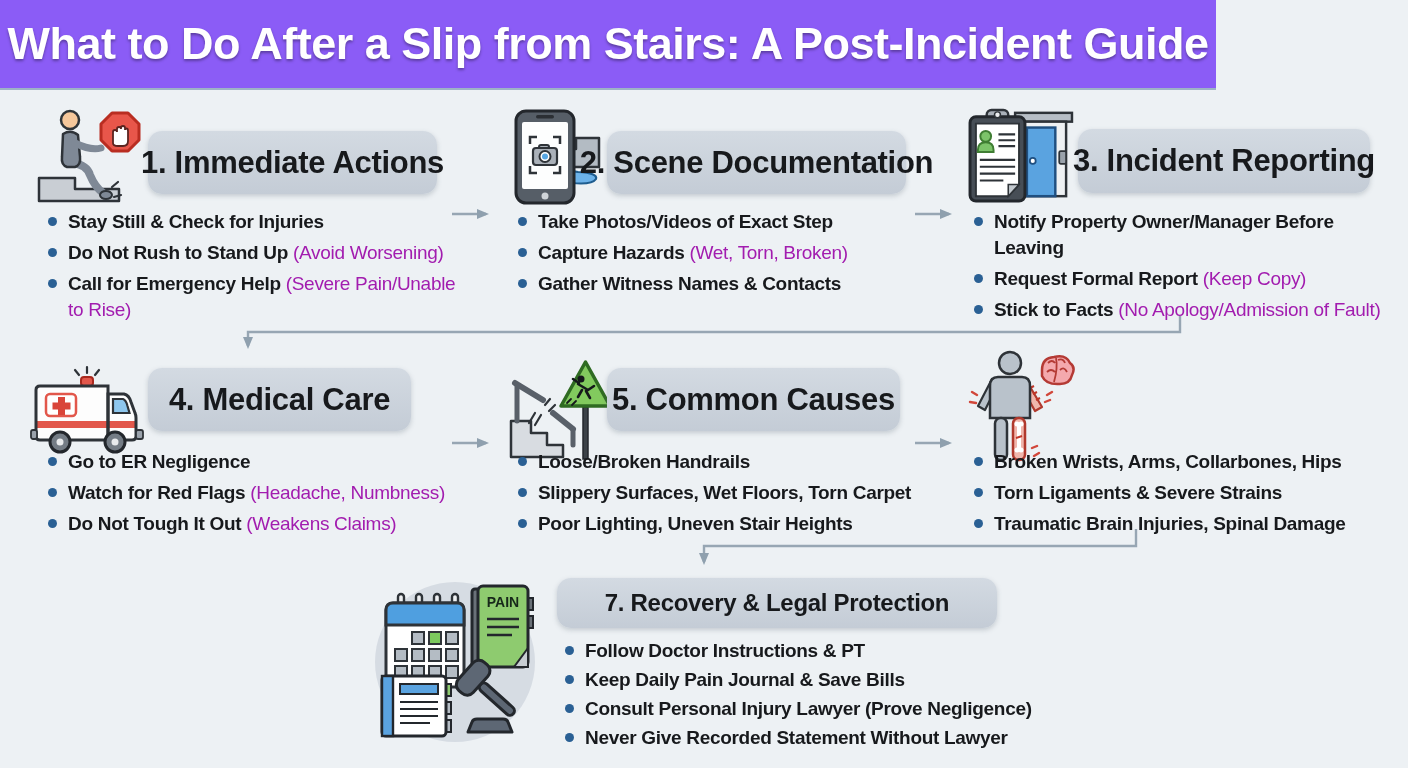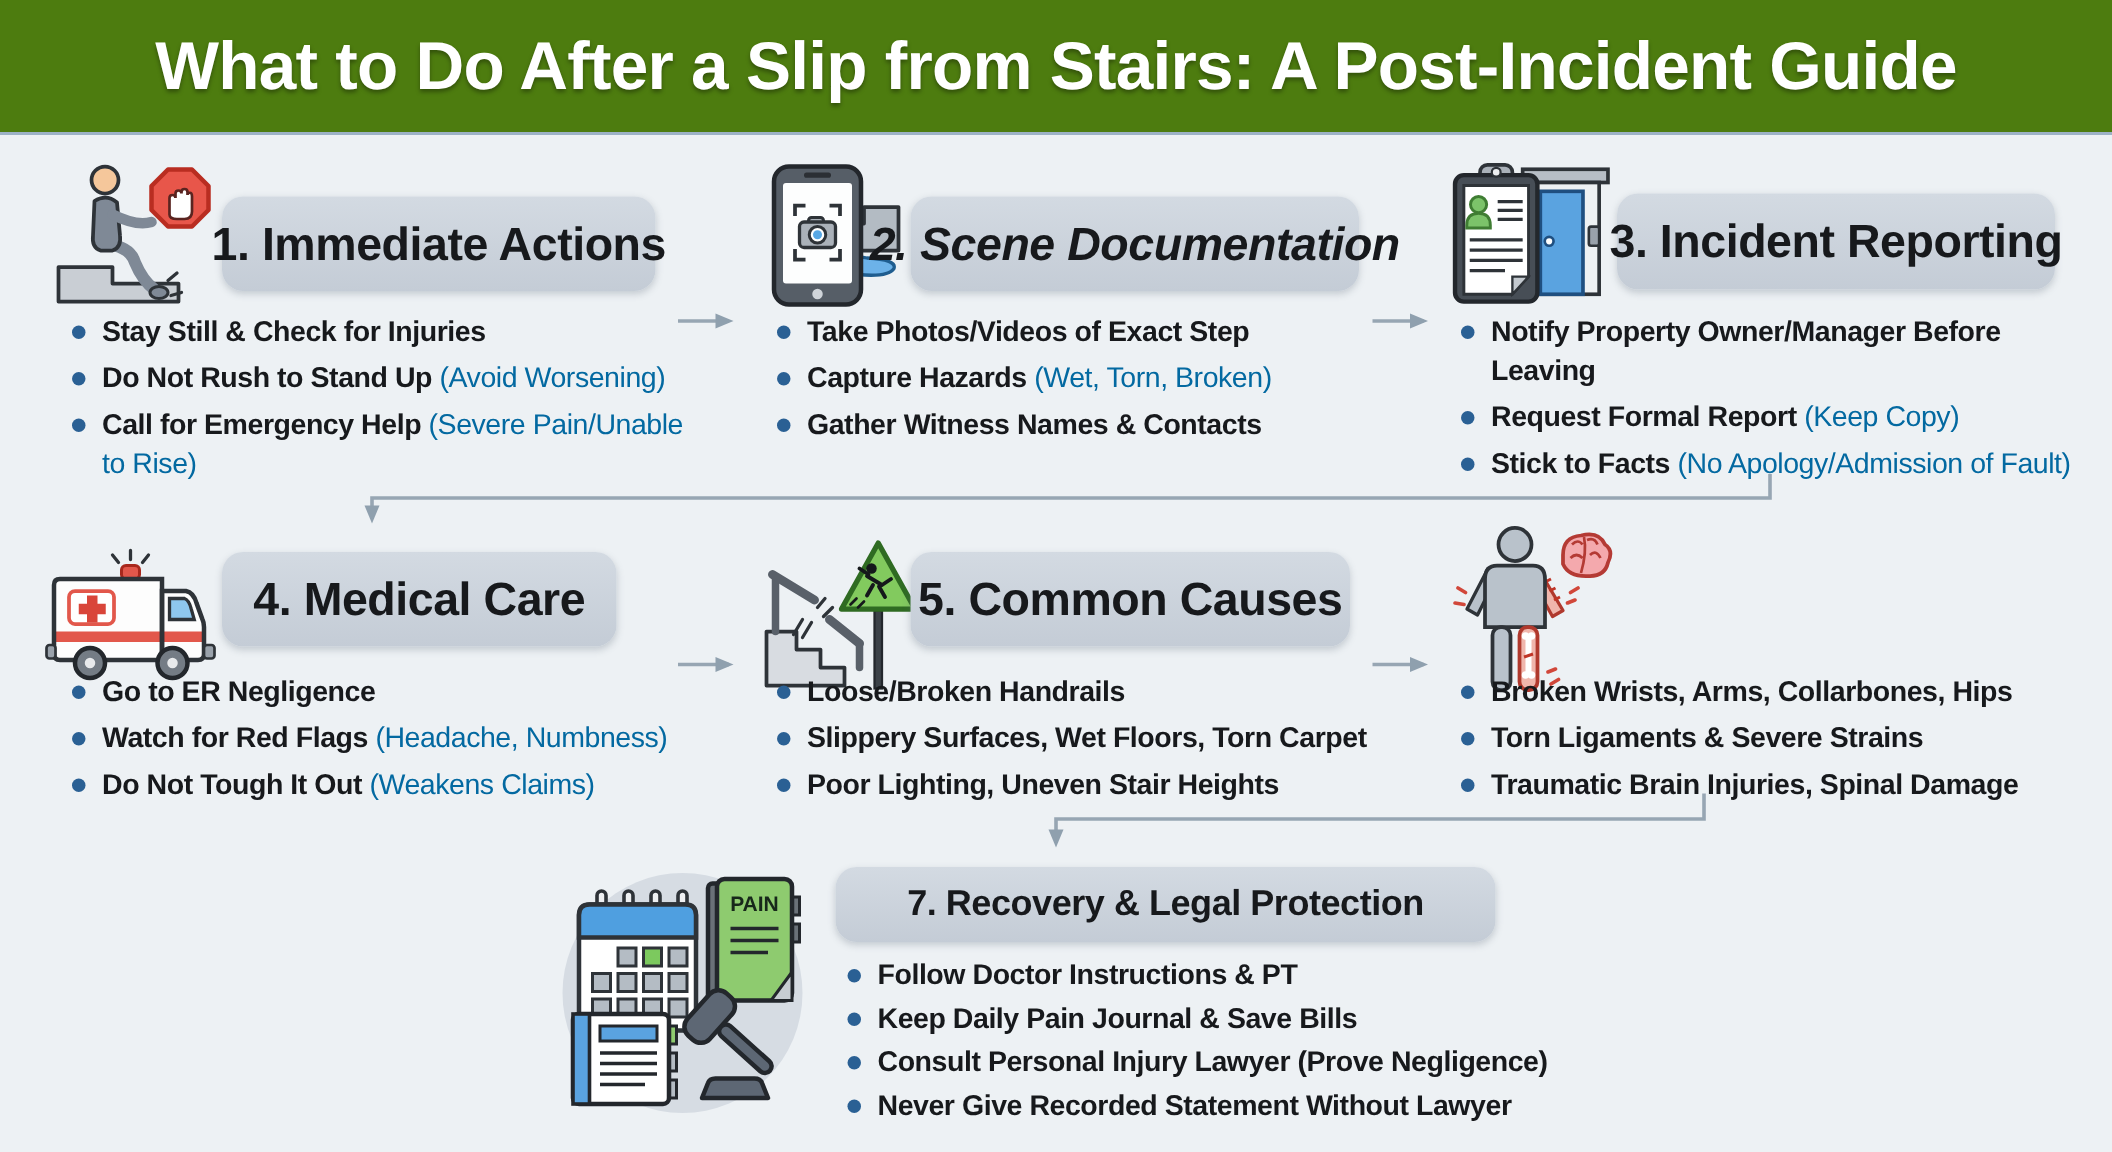--- a/index.html
+++ b/index.html
@@ -1,42 +1,42 @@
 <!DOCTYPE html>
 <html><head>
 <meta charset="utf-8">
 <style>
   html,body{margin:0;padding:0;background:#dfe3e8;}
   .canvas{position:relative;width:1408px;height:768px;background:#EDF1F4;overflow:hidden;
           font-family:"Liberation Sans","DejaVu Sans",sans-serif;}
   
-  .hdr{position:absolute;left:0;top:0;width:1408px;height:88px;background:#4d7c0f;
+  .hdr{position:absolute;left:0;top:0;width:1216px;height:88px;background:#8b5cf6;
        border-bottom:2px solid #9DB2C6;display:flex;align-items:center;justify-content:center;}
   .hdr h1{margin:0;color:#fff;font-size:45px;font-weight:bold;letter-spacing:-.5px;
           text-shadow:0 2px 3px rgba(0,0,0,.35);white-space:nowrap;font-stretch:condensed;}
   
   .section{position:absolute;}
   .icon{position:absolute;}
   .titlebox{position:absolute;background:linear-gradient(180deg,#D3DAE2,#C4CCD6);border-radius:14px;
             display:flex;align-items:center;justify-content:center;box-shadow:0 2px 5px rgba(90,105,120,.28);}
   .titlebox span{font-size:31px;font-weight:bold;color:#17191C;letter-spacing:-.3px;white-space:nowrap;}
   .bullets{position:absolute;list-style:none;margin:0;padding:0;}
   .bullets li{display:flex;gap:11px;margin-bottom:5px;align-items:flex-start;}
   .dot{flex:0 0 auto;width:9px;height:9px;border-radius:50%;background:#2A6094;margin-top:8px;}
   .txt{font-size:19px;line-height:26px;color:#17191C;letter-spacing:-.3px;}
   .txt b{font-weight:bold;}
-  .txt .paren{font-weight:normal;color:#0369a1;}
+  .txt .paren{font-weight:normal;color:#a21caf;}
   
   .s1{left:30px;top:103px;width:440px;height:250px;}
   .s1 .icon{left:3px;top:2px;width:112px;height:100px;}
   .s1 .titlebox{left:118px;top:28px;width:289px;height:63px;}
   .s1 .bullets{left:18px;top:106px;width:424px;}
   .s2{left:500px;top:103px;width:440px;height:250px;}
   .s2 .icon{left:6px;top:4px;width:105px;height:100px;}
-  .s2 .titlebox{left:107px;top:28px;width:299px;height:63px;font-style:italic;}
+  .s2 .titlebox{left:107px;top:28px;width:299px;height:63px;}
   .s2 .bullets{left:18px;top:106px;width:424px;}
   .s3{left:960px;top:100px;width:448px;height:250px;}
   .s3 .icon{left:5px;top:5px;width:112px;height:100px;}
   .s3 .titlebox{left:118px;top:29px;width:292px;height:64px;}
   .s3 .bullets{left:14px;top:109px;width:434px;}
   .s4{left:30px;top:352px;width:440px;height:200px;}
   .s4 .icon{left:0;top:8px;width:115px;height:100px;}
   .s4 .titlebox{left:118px;top:16px;width:263px;height:63px;}
   .s4 .bullets{left:18px;top:97px;width:424px;}
   .s5{left:500px;top:352px;width:440px;height:200px;}

